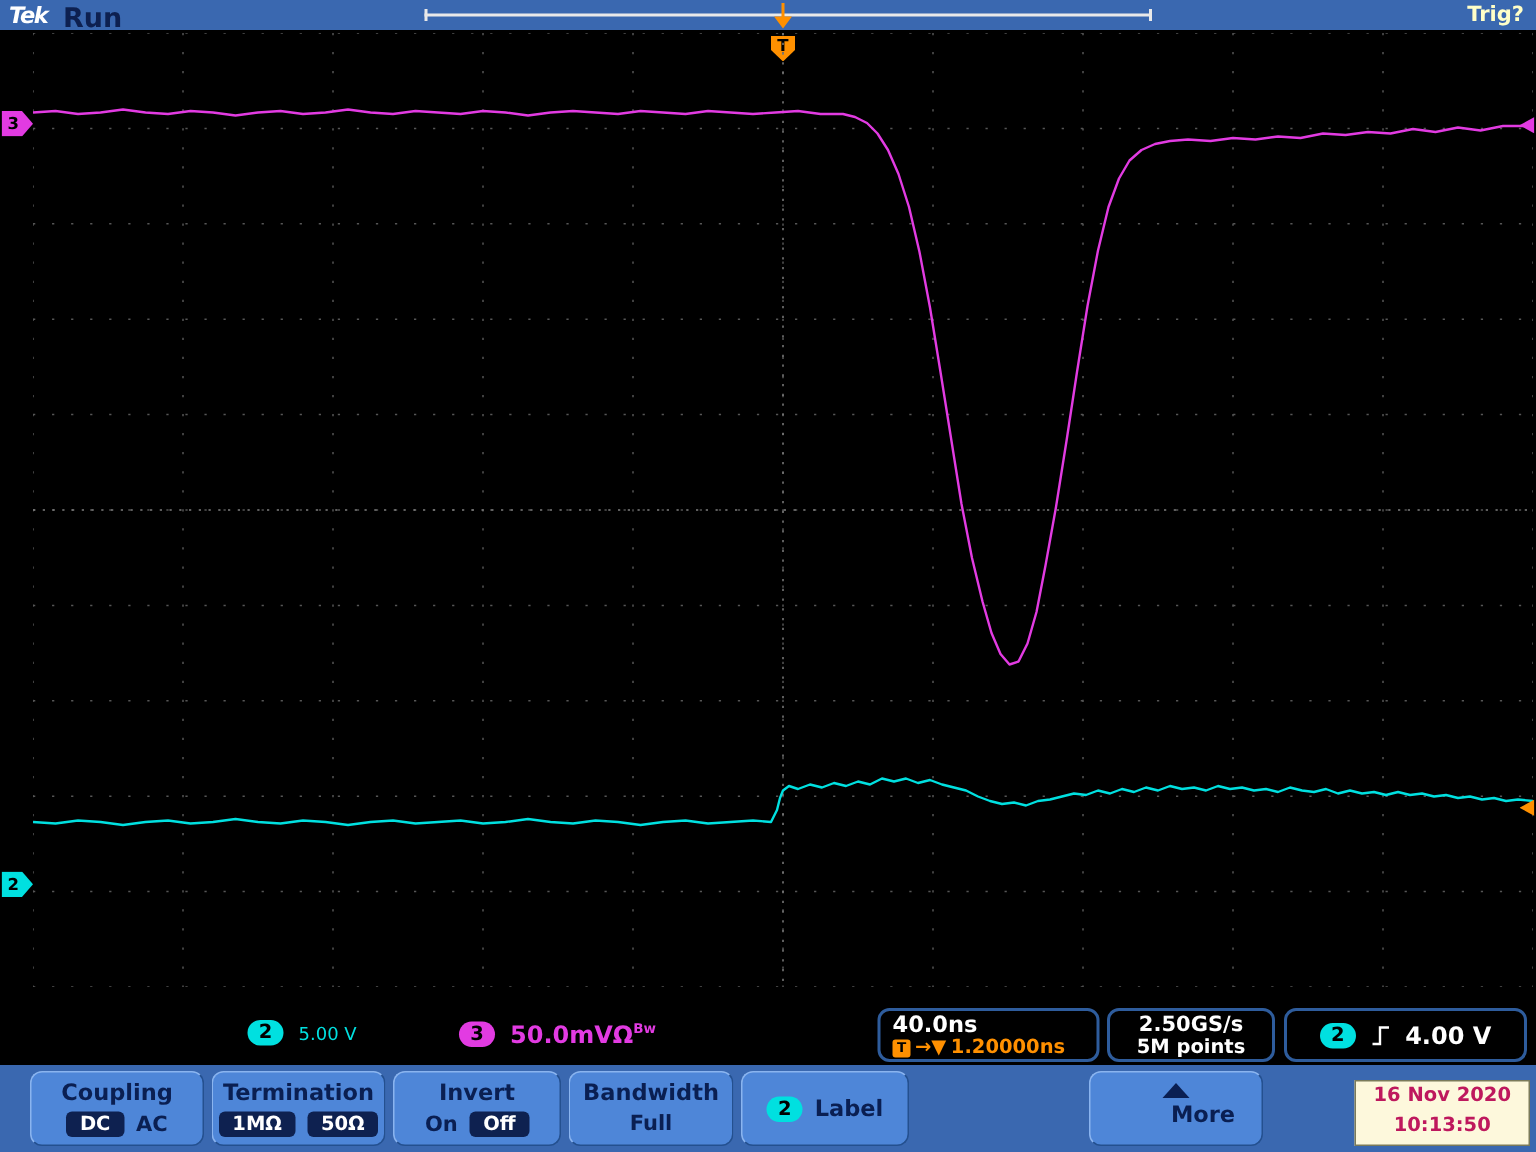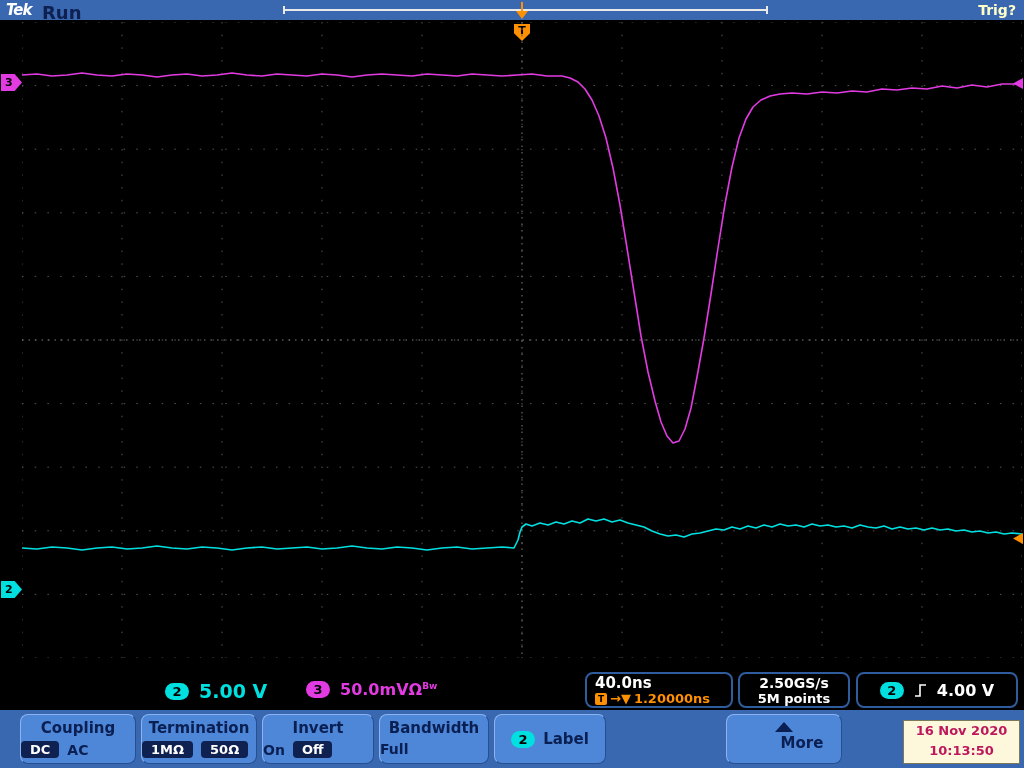--- a/index.html
+++ b/index.html
@@ -36,21 +36,21 @@
   .ch2-marker{top:559px;background:var(--ch2);}
   .edge-arrow{position:absolute;left:991px;width:10px;height:11px;clip-path:polygon(100% 0,100% 100%,0 50%);}
   .edge-arrow.m{top:56px;background:var(--ch3);}
   .edge-arrow.t{top:511px;background:var(--orange);}
   
   .readouts{position:absolute;left:0;top:670px;width:1024px;height:40px;background:#000;}
   .badge{display:inline-block;min-width:24px;height:17px;border-radius:9px;background:var(--ch2);
       color:#000;font-weight:bold;font-size:13px;text-align:center;line-height:17px;}
   .badge.m{background:var(--ch3);}
   .ro-ch2{position:absolute;left:165px;top:10px;display:flex;gap:10px;align-items:center;}
-  .ro-ch2 .val{color:var(--ch2);font-weight:bold;font-size:19px;}
+  .ro-ch2 .val{color:var(--ch2);font-weight:normal;font-size:12px;}
   .ro-ch3{position:absolute;left:306px;top:10px;display:flex;gap:10px;align-items:center;}
   .ro-ch3 .val{color:var(--ch3);font-weight:bold;font-size:16px;}
   .ro-ch3 sup{font-size:9px;font-weight:bold;color:var(--ch3);}
   .ro-box{position:absolute;top:2px;height:36px;box-sizing:border-box;border:2px solid #2e5c9c;border-radius:8px;background:#000;}
   .ro-time{left:585px;width:148px;padding:2px 8px;}
   .ro-time .tb{color:#fff;font-weight:bold;font-size:15px;line-height:15px;}
   .ro-time .dl{display:flex;align-items:center;gap:3px;color:var(--orange);font-weight:bold;font-size:13px;line-height:15px;}
   .t-icon{display:inline-block;width:12px;height:12px;background:var(--orange);color:#000;
       font-size:9px;font-weight:bold;text-align:center;line-height:12px;border-radius:2px;}
   .ro-rate{left:738px;width:112px;text-align:center;color:#fff;font-weight:bold;}
@@ -58,21 +58,21 @@
   .ro-rate .l2{font-size:13px;line-height:14px;}
   .ro-trig{left:856px;width:162px;display:flex;align-items:center;justify-content:center;gap:10px;}
   .ro-trig .lvl{color:#fff;font-weight:bold;font-size:16px;}
   
   .menu{position:absolute;left:0;top:710px;width:1024px;height:58px;background:var(--tekblue);}
   .mbtn{position:absolute;top:4px;height:50px;background:var(--btnblue);border-radius:8px;box-sizing:border-box;
       border-top:1px solid #8ab4ef;border-left:1px solid #8ab4ef;
       border-bottom:1px solid #24508f;border-right:1px solid #24508f;
       color:var(--navy);text-align:center;}
   .mbtn .title{font-size:15px;font-weight:bold;margin-top:4px;}
-  .mbtn .row{display:flex;align-items:center;gap:8px;margin-top:4px;}
+  .mbtn .row{display:flex;justify-content:center;align-items:center;gap:8px;margin-top:4px;}
   .chip{background:#0e2150;color:#fff;font-size:13px;font-weight:bold;padding:1px 9px;border-radius:4px;}
   .plain-opt{color:var(--navy);font-size:14px;font-weight:bold;}
   .btn-coupling{left:20px;width:116px;} .btn-termination{left:141px;width:116px;border-radius:8px;}
   .btn-invert{left:262px;width:112px;} .btn-bandwidth{left:379px;width:110px;}
   .btn-label{left:494px;width:112px;display:flex;align-items:center;justify-content:center;gap:8px;}
   .btn-label .title{margin-top:0;}
   .btn-more{left:726px;width:116px;}
   .tri-up{width:0;height:0;border-left:9px solid transparent;border-right:9px solid transparent;
       border-bottom:10px solid var(--navy);margin:7px auto 2px auto;}
   .btn-more .title{margin-top:0;font-size:15px;padding-left:36px;}

